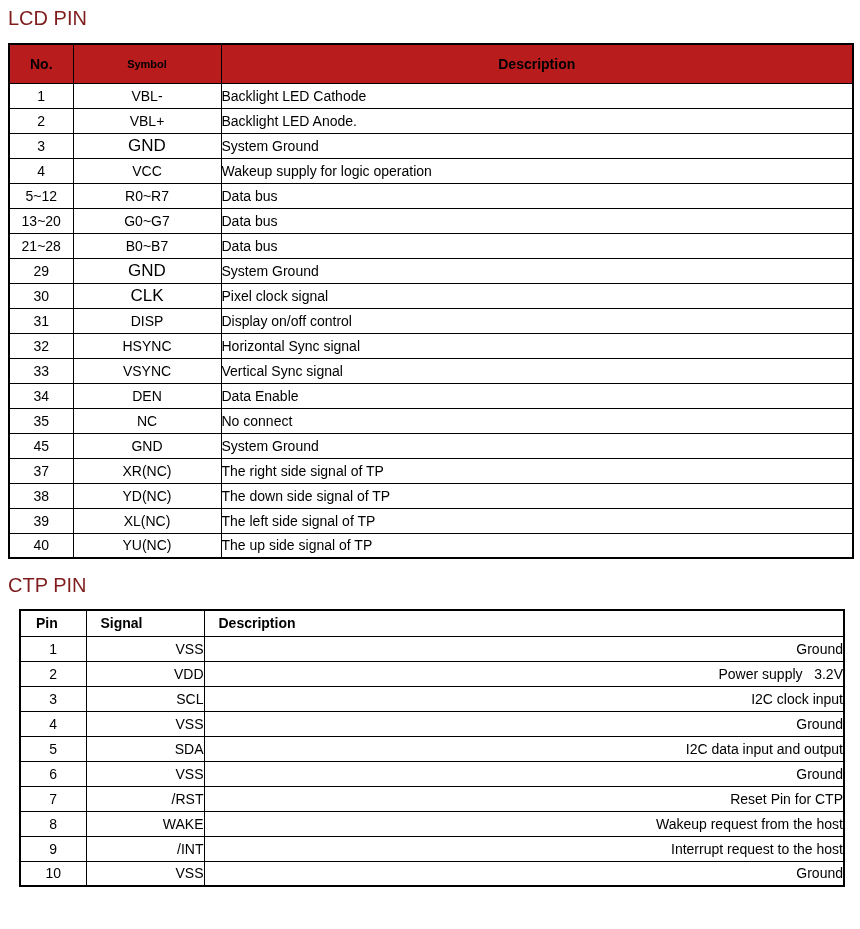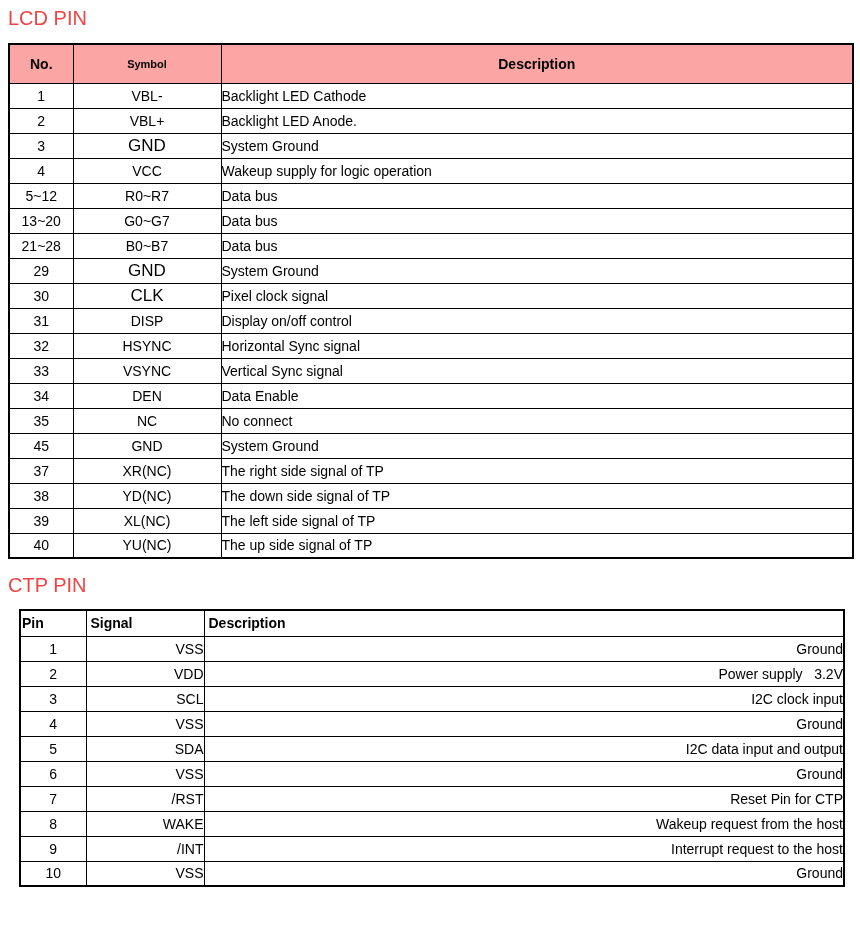--- a/index.html
+++ b/index.html
@@ -12,21 +12,21 @@
     width: 860px;
     height: 929px;
     background: #ffffff;
     font-family: "Liberation Sans", "DejaVu Sans", sans-serif;
     color: #000000;
     overflow: hidden;
   }
   .section-title {
     font-size: 20px;
     font-weight: 400;
-    color: #ef4444;
+    color: #7f1d1d;
     letter-spacing: 0px;
   }
   .title-lcd {
     margin: 7px 0 0 8px;
   }
   .title-ctp {
     margin: 15px 0 0 8px;
   }
   table {
     border-collapse: collapse;
@@ -76,22 +76,22 @@
   .ctp-c1 { width: 66px; }
   .ctp-c2 { width: 118px; }
   .ctp-c3 { width: 640px; }
   .ctp-table thead tr { height: 26px; }
   .ctp-table tbody tr { height: 25px; }
   .ctp-table th {
     font-weight: 700;
     text-align: left;
     vertical-align: middle;
   }
-  .ctp-table .th-pin { padding-left: 1px; }
-  .ctp-table .th-signal, .ctp-table .th-desc { padding-left: 4px; }
+  .ctp-table .th-pin { padding-left: 15px; }
+  .ctp-table .th-signal, .ctp-table .th-desc { padding-left: 14px; }
   .ctp-table .td-pin {
     text-align: center;
     vertical-align: middle;
   }
   .ctp-table .td-signal, .ctp-table .td-desc {
     text-align: right;
     vertical-align: middle;
     padding-left: 10px;
   }
 </style>
@@ -102,21 +102,21 @@
 
   <div class="section-title title-lcd">LCD PIN</div>
 
   <table class="lcd-table">
     <colgroup>
       <col class="lcd-c1">
         <col class="lcd-c2">
         <col class="lcd-c3">
     </colgroup>
     <thead>
-      <tr style="background:#fca5a5">
+      <tr style="background:#b91c1c">
         <th class="th-no">No.</th>
         <th class="th-sym">Symbol</th>
         <th class="th-desc">Description</th>
       </tr>
     </thead>
     <tbody>
 
         <tr>
           <td class="td-no">1</td>
           <td class="td-sym">VBL-</td>

